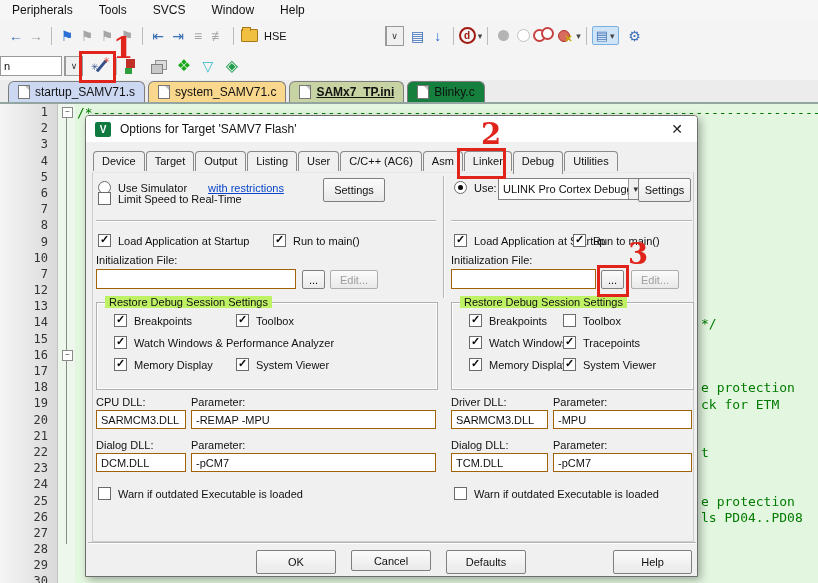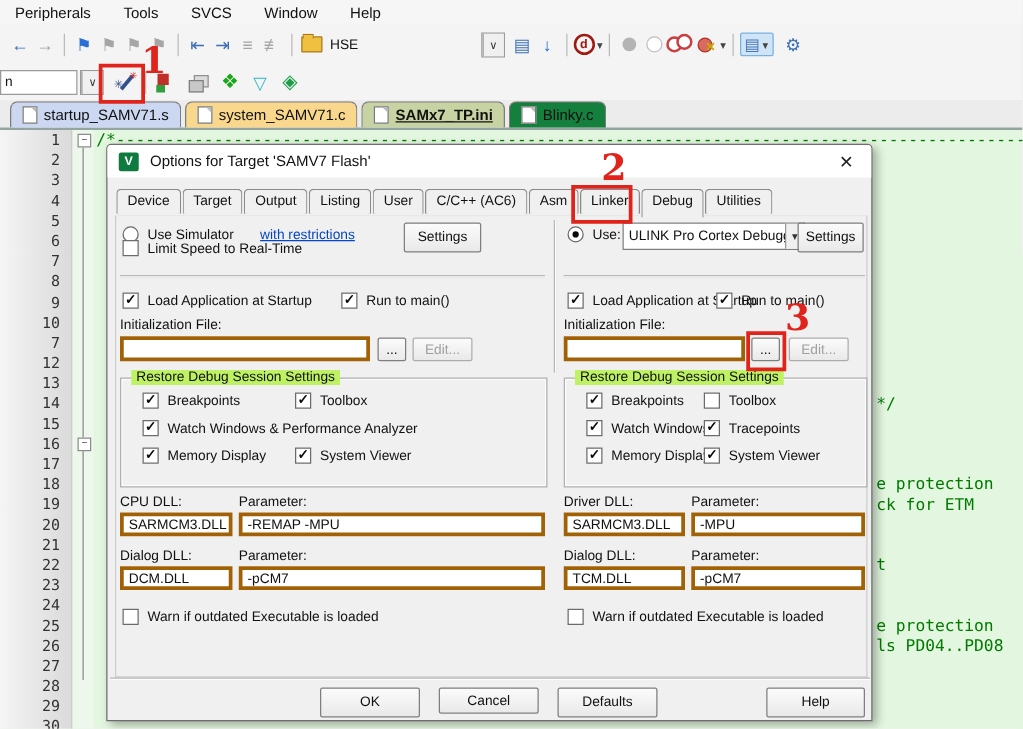--- a/index.html
+++ b/index.html
@@ -77,21 +77,21 @@
   .pane{position:absolute;left:6px;top:56px;width:600px;height:368px;border:1px solid #cdcdcd;
         border-top-color:#e8e8e8;background:#f0f0f0}
   .row{position:absolute;display:flex;align-items:center;gap:7px;white-space:nowrap;z-index:2}
   .cb,.rb{width:13px;height:13px;background:#fff;border:1px solid #6b6b6b;display:inline-block;position:relative;flex:none;box-sizing:border-box}
   .rb{border-radius:50%}
   .cb.on::after{content:"✓";position:absolute;left:1px;top:-2px;font-size:11px;font-weight:bold;color:#0a0a0a}
   .rb.on::after{content:"";position:absolute;left:3px;top:3px;width:5px;height:5px;border-radius:50%;background:#0a0a0a}
   .btn{position:absolute;background:linear-gradient(#fbfbfb,#e9e9e9);border:1px solid #7f7f7f;border-radius:2px;
        display:flex;align-items:center;justify-content:center;box-sizing:border-box;z-index:2}
   .btn.disabled{color:#9f9f9f;border-color:#adadad}
-  .inp{position:absolute;background:#fff;border:3px solid #a16207;display:flex;align-items:center;
+  .inp{position:absolute;background:#fff;border:1px solid #a16207;display:flex;align-items:center;
        padding:4px 4px;box-sizing:border-box;z-index:2}
   .grp{position:absolute;border:1px solid #b0b0b0;box-shadow:inset 0 0 0 1px #fdfdfd;z-index:1}
   .gt{position:absolute;top:-7px;left:8px;background:#bef264;padding:0 4px}
   .vdiv{position:absolute;width:1px;background:#b6b6b6;border-right:1px solid #fdfdfd;z-index:1}
   .hdiv{position:absolute;height:1px;background:#b6b6b6;border-bottom:1px solid #fdfdfd;z-index:1}
   .link{color:#0645c8;text-decoration:underline}
   .combo{position:absolute;background:#fff;border:1px solid #7f7f7f;display:flex;align-items:center;
          justify-content:space-between;box-sizing:border-box;padding-left:4px;z-index:2}
   .combo .dropbtn{height:100%}
 

